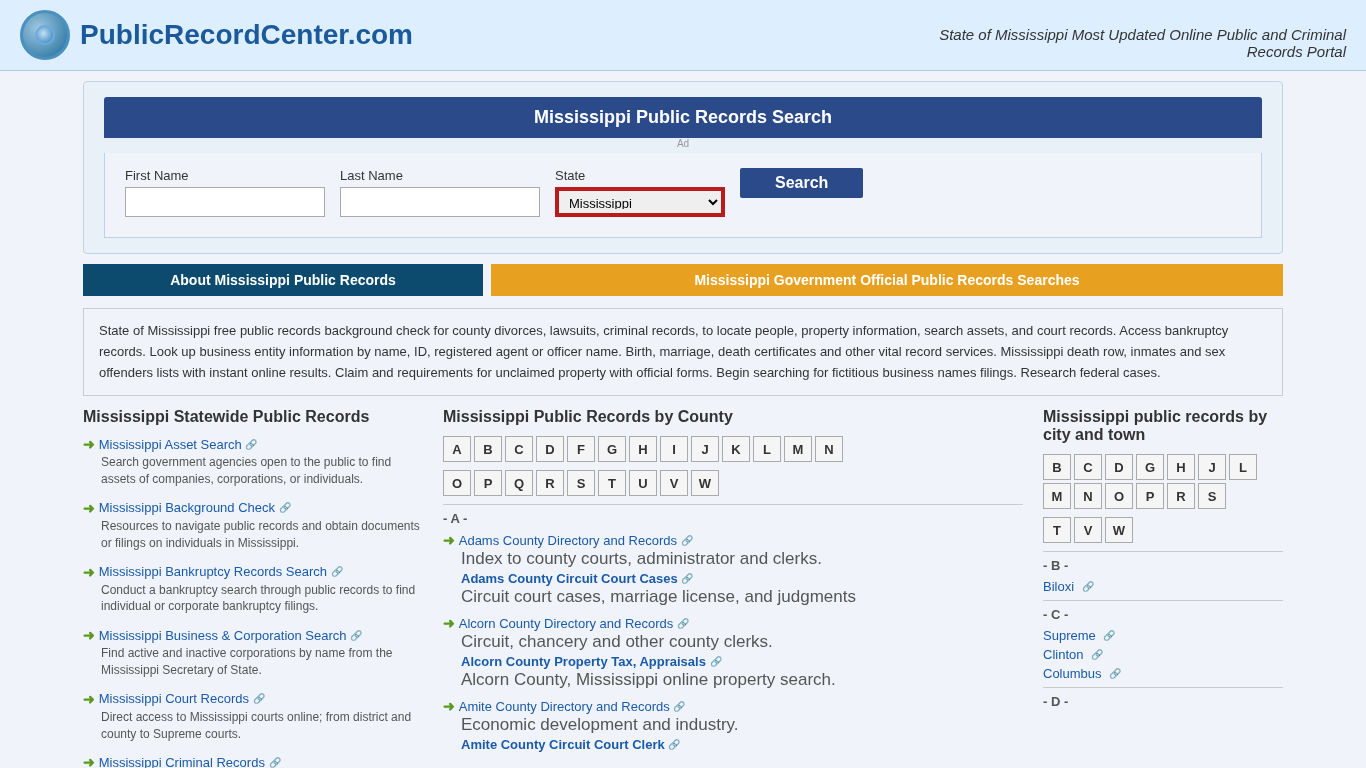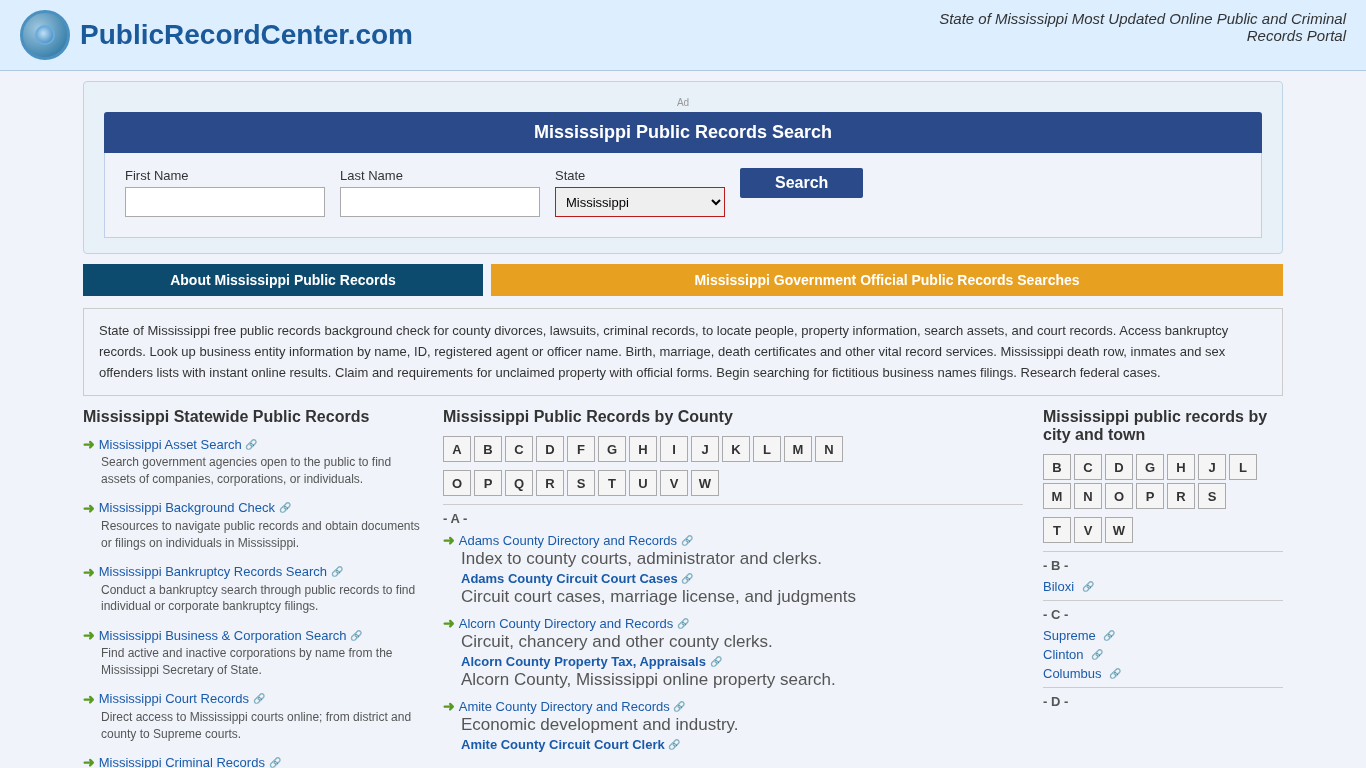--- a/index.html
+++ b/index.html
@@ -1,36 +1,36 @@
 <!DOCTYPE html>
 <html><head>
   <meta charset="utf-8">
   <style>
     * { margin: 0; padding: 0; box-sizing: border-box; }
     body { font-family: Arial, sans-serif; font-size: 13px; background: #fff; color: #333; }
 
     
-    #header { background: #ddeeff; padding: 10px 20px; display: flex; align-items: flex-start; justify-content: space-between; border-bottom: 1px solid #b0c8e0; }
+    #header { background: #ddeeff; padding: 10px 20px; display: flex; align-items: flex-end; justify-content: space-between; border-bottom: 1px solid #b0c8e0; }
     #header .logo { display: flex; align-items: center; gap: 10px; }
     #header .logo-icon { width: 50px; height: 50px; border-radius: 50%; background: radial-gradient(circle at 35% 35%, #a0c8e0, #1a6a9a); border: 3px solid #4a90c0; display: flex; align-items: center; justify-content: center; }
     #header .logo-inner { width: 20px; height: 20px; border-radius: 50%; background: radial-gradient(circle at 40% 40%, #c0e0f8, #2a7ab0); border: 2px solid #6aace0; }
     #header .logo-text { font-size: 28px; font-weight: bold; color: #1a5a9a; }
     #header .tagline { font-style: italic; font-size: 15px; color: #333; text-align: right; max-width: 420px; }
 
     
     #ad-section { background: #e8f0f8; padding: 15px 20px; margin: 10px auto; max-width: 1200px; border: 1px solid #c0d4e8; border-radius: 4px; }
     #ad-label { text-align: center; font-size: 10px; color: #999; margin-bottom: 4px; }
     #search-box-title { background: #2a4a8a; color: #fff; text-align: center; font-size: 18px; font-weight: bold; padding: 10px; border-radius: 3px 3px 0 0; }
     #search-fields { background: #f0f4fa; padding: 15px 20px 20px 20px; border: 1px solid #c0d0e8; border-top: none; }
     #search-fields .field-row { display: flex; gap: 15px; align-items: flex-start; }
     #search-fields label { display: block; font-size: 13px; margin-bottom: 4px; color: #333; }
     #search-fields input[type=text] { height: 30px; padding: 4px 8px; border: 1px solid #aaa; font-size: 13px; }
     #search-fields .fname { width: 200px; }
     #search-fields .lname { width: 200px; }
-    #search-fields select { height: 30px; padding: 4px 6px; border: 1px solid #b91c1c; font-size: 13px; width: 170px; }
+    #search-fields select { height: 30px; padding: 4px 6px; border: 4px solid #b91c1c; font-size: 13px; width: 170px; }
     #search-btn { background: #2a4a8a; color: #fff; border: none; padding: 0 35px; height: 30px; font-size: 16px; font-weight: bold; cursor: pointer; border-radius: 2px; }
 
     
     #nav-bar { max-width: 1200px; margin: 10px auto; display: flex; align-items: center; gap: 8px; }
     #state-select { height: 34px; padding: 4px 8px; border: 1px solid #aaa; font-size: 13px; width: 200px; }
     #about-btn { background: #0c4a6e; color: #fff; border: none; padding: 8px 12px; font-size: 14px; font-weight: bold; cursor: pointer; flex: 1; }
     #gov-btn { background: #e8a020; color: #fff; border: none; padding: 8px 20px; font-size: 14px; font-weight: bold; cursor: pointer; flex: 2; }
 
     
     #description { max-width: 1200px; margin: 12px auto; padding: 12px 15px; border: 1px solid #ccc; font-size: 13px; line-height: 1.6; color: #333; }
@@ -81,22 +81,22 @@
         <div class="logo-inner"></div>
       </div>
       <span class="logo-text">PublicRecordCenter.com</span>
     </div>
     <div class="tagline">State of Mississippi Most Updated Online Public and Criminal Records Portal</div>
   </div>
 
   <div class="inner-wrap">
 
     <div id="ad-section">
+      <div id="search-box-title">Mississippi Public Records Search</div>
       <div id="ad-label">Ad</div>
-      <div id="search-box-title">Mississippi Public Records Search</div>
       <div id="search-fields">
         <div class="field-row">
           <div>
             <label>First Name</label>
             <input type="text" class="fname" style="">
           </div>
           <div>
             <label>Last Name</label>
             <input type="text" class="lname" style="">
           </div>

